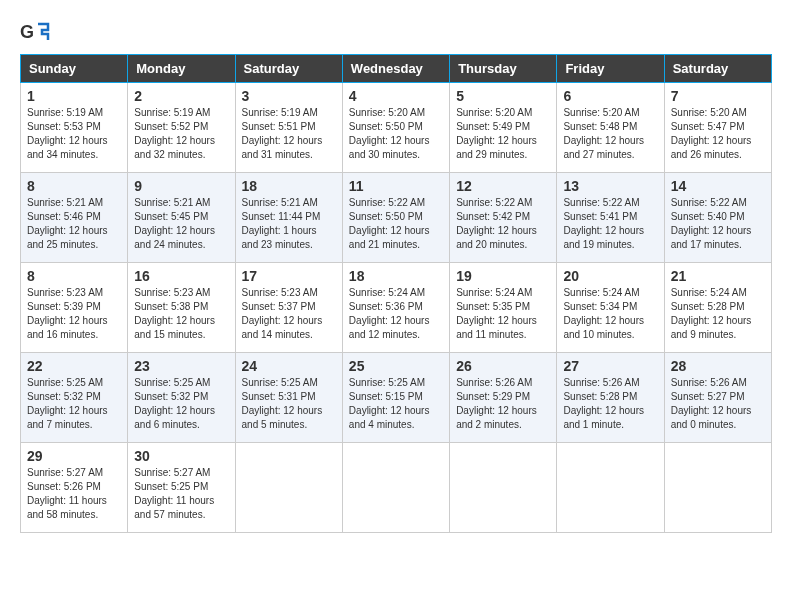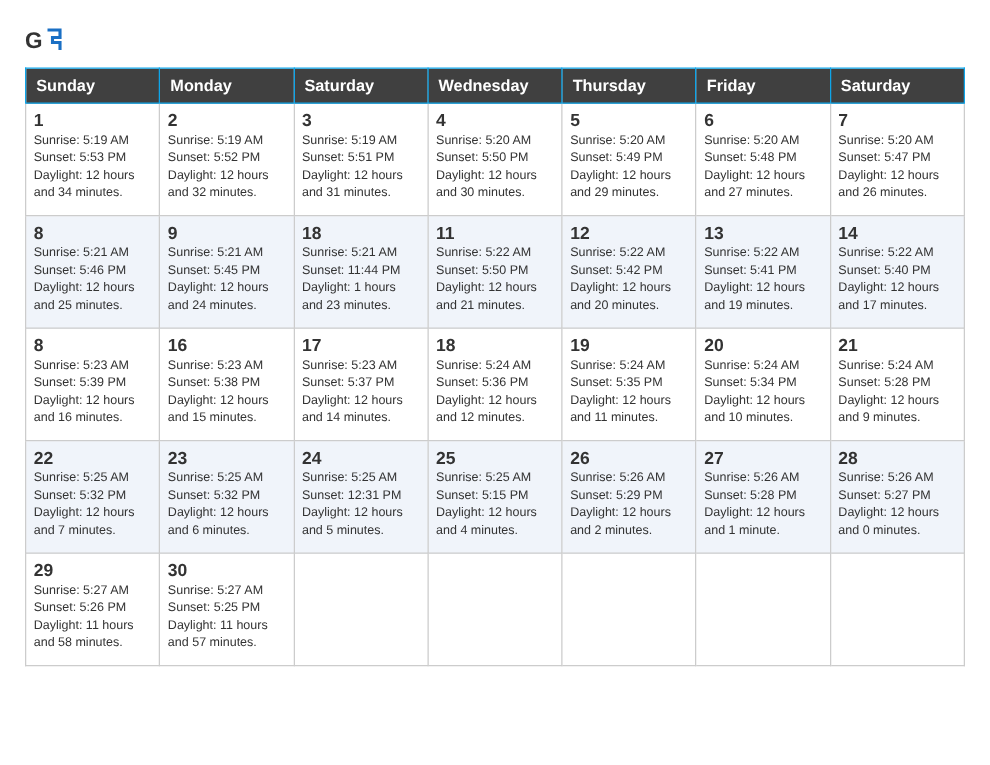--- a/index.html
+++ b/index.html
@@ -310,21 +310,21 @@
           <div class="day-info">
             <span>Sunrise: 5:25 AM</span><br>
             <span>Sunset: 5:32 PM</span><br>
             <span>Daylight: 12 hours and 6 minutes.</span>
           </div>
         </td>
         <td>
           <span class="day-number">24</span>
           <div class="day-info">
             <span>Sunrise: 5:25 AM</span><br>
-            <span>Sunset: 12:31 PM</span><br>
+            <span>Sunset: 5:31 PM</span><br>
             <span>Daylight: 12 hours and 5 minutes.</span>
           </div>
         </td>
         <td>
           <span class="day-number">25</span>
           <div class="day-info">
             <span>Sunrise: 5:25 AM</span><br>
             <span>Sunset: 5:15 PM</span><br>
             <span>Daylight: 12 hours and 4 minutes.</span>
           </div>

